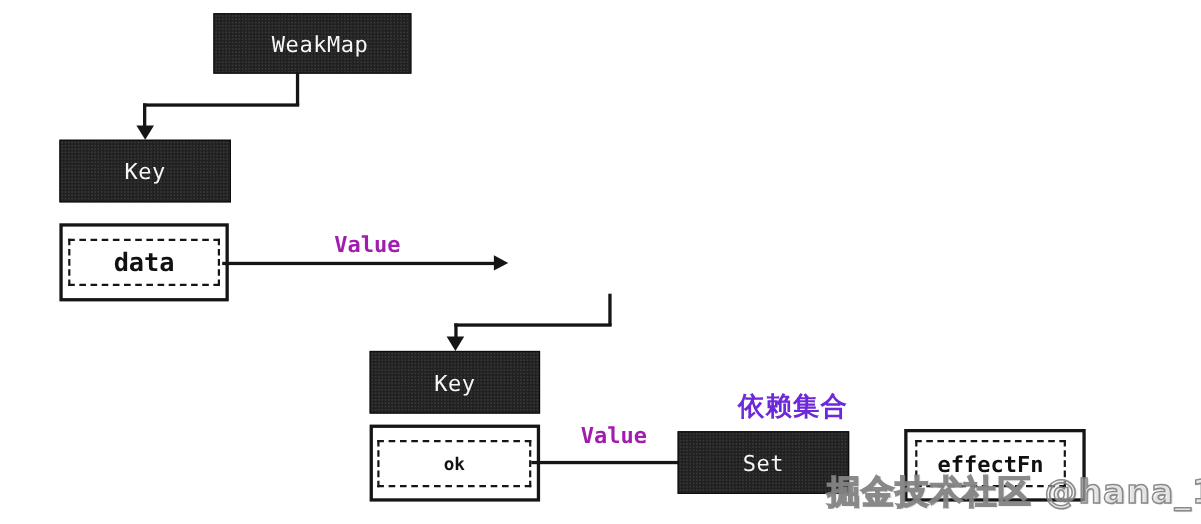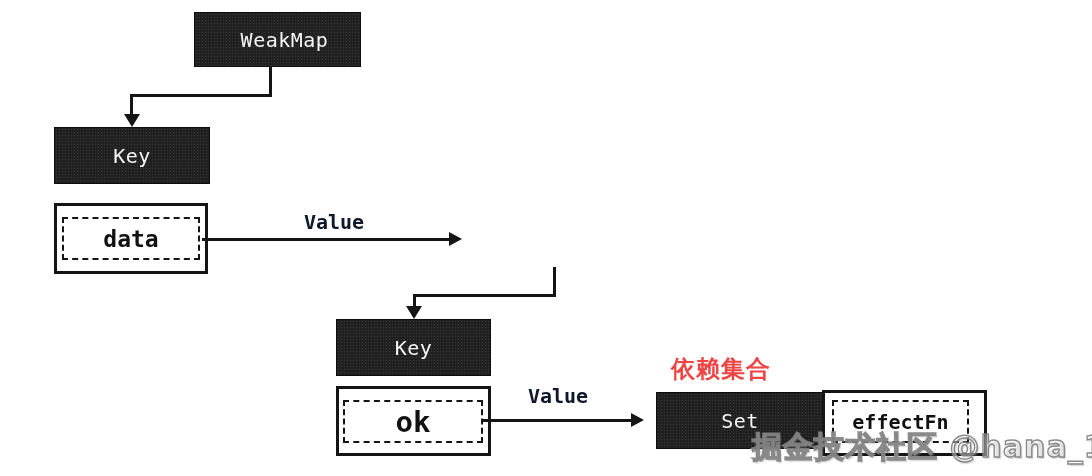--- a/index.html
+++ b/index.html
@@ -25,45 +25,45 @@
   .arrow-down {
     position:absolute; width:0; height:0;
     border-left:8px solid transparent; border-right:8px solid transparent;
     border-top:13px solid #151515;
   }
   .arrow-right {
     position:absolute; width:0; height:0;
     border-top:7px solid transparent; border-bottom:7px solid transparent;
     border-left:13px solid #151515;
   }
-  .edge-label { position:absolute; font-weight:bold; color:#0f172a; font-size:20px; text-align:center; }
+  .edge-label { position:absolute; font-weight:bold; color:#a21caf; font-size:20px; text-align:center; }
   .cjk-label {
     position:absolute; font-family:"DejaVu Sans", sans-serif; font-weight:bold;
-    color:#ef4444; font-size:24px; text-align:center; letter-spacing:1px;
+    color:#6d28d9; font-size:24px; text-align:center; letter-spacing:1px;
   }
   .watermark {
     position:absolute; left:752px; top:427px; z-index:5;
     font-family:"DejaVu Sans", sans-serif; font-size:30px; font-weight:bold;
     color:rgba(250,250,250,0.35);
     -webkit-text-stroke:1.4px rgba(128,128,128,0.92);
     text-shadow:1.5px 1.5px 1px rgba(140,140,140,0.35);
     white-space:nowrap; letter-spacing:1px;
   }
 
   
-  #n-weakmap  { left:194px; top:12px;  width:167px; height:55px;padding-left:14px; }
+  #n-weakmap  { left:194px; top:12px;  width:180px; height:55px;padding-left:14px; }
   #n-key1     { left:54px;  top:127px; width:156px; height:57px; }
   #n-map      { left:462px; top:213px; width:185px; height:55px; }
   #n-key2     { left:336px; top:319px; width:155px; height:57px; }
-  #n-set      { left:656px; top:392px; width:168px; height:57px; }
+  #n-set      { left:616px; top:392px; width:156px; height:57px; }
 
   #n-data     { left:54px;  top:203px; width:154px; height:71px; }
   #n-data .inner     { left:5px; right:5px; top:11px; bottom:11px; font-size:23px; }
   #n-ok       { left:336px; top:386px; width:155px; height:70px; }
-  #n-ok .inner       { left:4px; right:5px; top:11px; bottom:10px; font-size:29px; }
+  #n-ok .inner       { left:4px; right:5px; top:11px; bottom:10px; font-size:16px; }
   #n-effectfn { left:822px; top:390px; width:165px; height:66px;padding-left:10px; }
   #n-effectfn .inner { left:7px; right:15px; top:7px; bottom:10px; font-size:20px; }
 
   
   #cA1 { left:269px; top:66px;  width:3px;   height:30px; }
   #cA2 { left:130px; top:94px;  width:142px; height:3px;  }
   #cA3 { left:130px; top:94px;  width:3px;   height:21px; }
   #cAh { left:124px; top:114px; }
 
   #cB1 { left:553px; top:267px; width:3px;   height:29px; }

